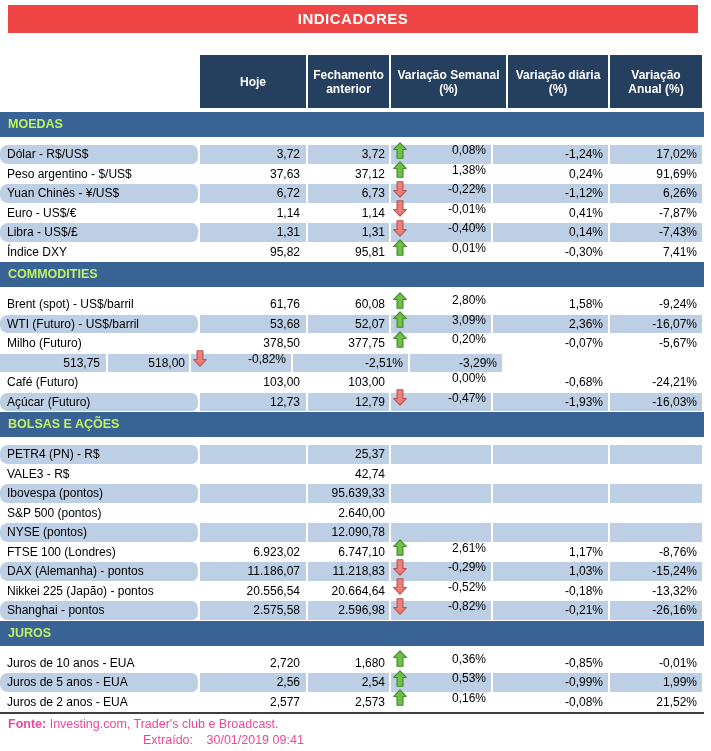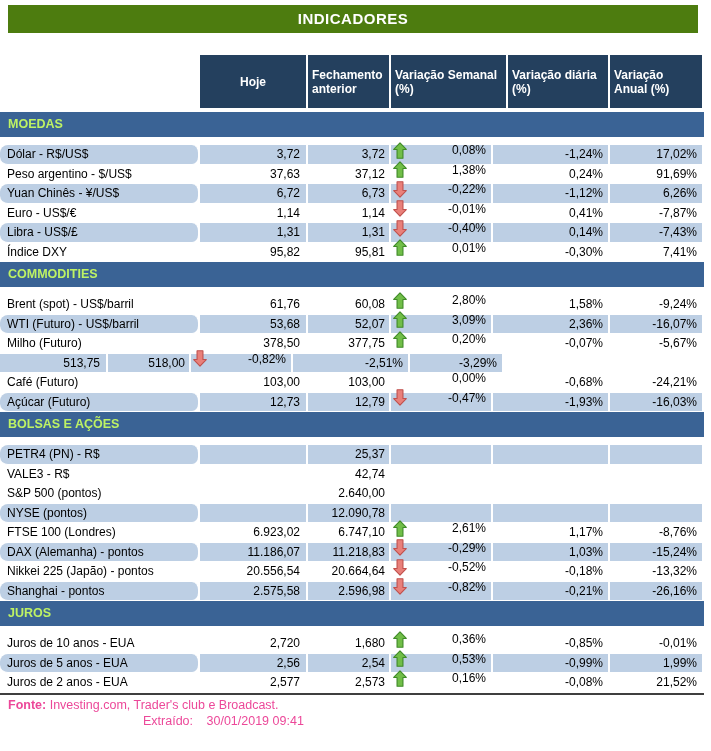--- a/index.html
+++ b/index.html
@@ -1,21 +1,21 @@
 <!DOCTYPE html>
 <html><head>
 <meta charset="utf-8">
 <style>
   html,body{margin:0;padding:0;background:#fff;}
   body{width:711px;height:751px;font-family:"Liberation Sans",sans-serif;color:#000;overflow:hidden;}
-  .title-bar{margin:5px 13px 0 8px;height:28px;background:#4d7c0f;color:#fff;
+  .title-bar{margin:5px 13px 0 8px;height:28px;background:#ef4444;color:#fff;
     font-weight:bold;font-size:15px;text-align:center;line-height:28px;letter-spacing:.5px;}
   .header-row{display:flex;margin-top:22px;height:53px;}
   .hcell{background:#24405E;color:#fff;font-weight:bold;font-size:12px;line-height:14px;
-    display:flex;align-items:center;justify-content:center;text-align:left;
+    display:flex;align-items:center;justify-content:center;text-align:center;
     box-sizing:border-box;border-right:2px solid #fff;padding:0 4px;}
   .h-label{background:transparent;border-right:none;}
   .c-label{width:200px;} .c-hoje{width:108px;} .c-fech{width:83px;}
   .c-diaria{width:102px;} .c-semanal{width:117px;} .c-anual{width:94px;}
   #sections{border-bottom:2px solid #3f3f3f;width:704px;}
   .section-bar{height:25px;background:#3A6395;color:#bef264;font-weight:bold;font-size:12.5px;
     line-height:24px;padding-left:8px;box-sizing:border-box;width:704px;margin-bottom:8px;}
   .section-bar.first{margin-top:4px;}
   .row{display:flex;height:19.5px;box-sizing:border-box;width:704px;}
   .cell{box-sizing:border-box;border-right:2px solid #fff;border-bottom:1.5px solid #fff;
@@ -218,20 +218,30 @@
       <div class="row">
         <div class="cell c-label">VALE3 - R$</div>
         <div class="cell c-hoje"></div>
         <div class="cell c-fech">42,74</div>
         <div class="cell c-diaria">
           <span class="val"></span>
         </div>
         <div class="cell c-semanal"></div>
         <div class="cell c-anual"></div>
       </div>
+      <div class="row shaded">
+        <div class="cell c-label">Ibovespa (pontos)</div>
+        <div class="cell c-hoje"></div>
+        <div class="cell c-fech">95.639,33</div>
+        <div class="cell c-diaria">
+          <span class="val"></span>
+        </div>
+        <div class="cell c-semanal"></div>
+        <div class="cell c-anual"></div>
+      </div>
       <div class="row">
         <div class="cell c-label">S&amp;P 500 (pontos)</div>
         <div class="cell c-hoje"></div>
         <div class="cell c-fech">2.640,00</div>
         <div class="cell c-diaria">
           <span class="val"></span>
         </div>
         <div class="cell c-semanal"></div>
         <div class="cell c-anual"></div>
       </div>

